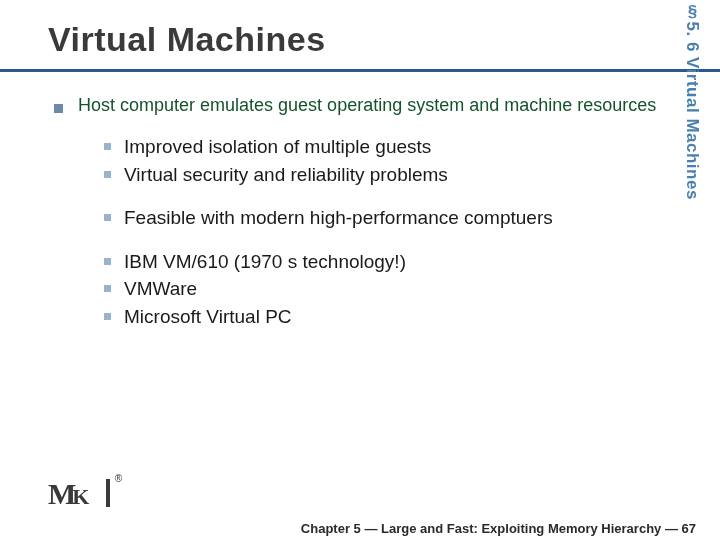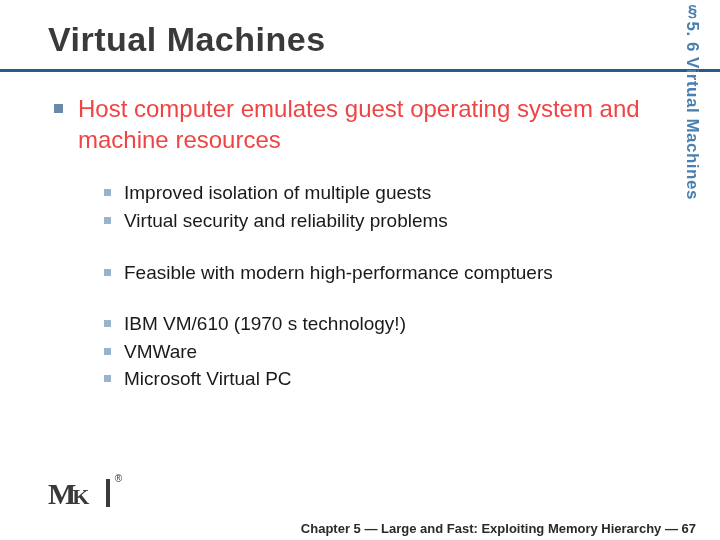--- a/index.html
+++ b/index.html
@@ -30,36 +30,36 @@
     font-size: 17px;
     font-weight: bold;
     letter-spacing: 0.5px;
   }
   .content {
     padding: 22px 40px 0 54px;
   }
   .lvl1 {
     position: relative;
     padding-left: 24px;
-    font-size: 24px;
+    font-size: 18px;
     line-height: 1.28;
     margin-bottom: 6px;
-    color: #ef4444;
+    color: #14532d;
   }
   .lvl1::before {
     content: "";
     position: absolute;
     left: 0;
     top: 10px;
     width: 9px;
     height: 9px;
     background: #6a8aa8;
   }
   .sub {
-    margin: 24px 0 14px 50px;
+    margin: 16px 0 14px 50px;
   }
   .lvl2 {
     position: relative;
     padding-left: 20px;
     font-size: 19px;
     line-height: 1.45;
     color: #1a1a1a;
   }
   .lvl2::before {
     content: "";

